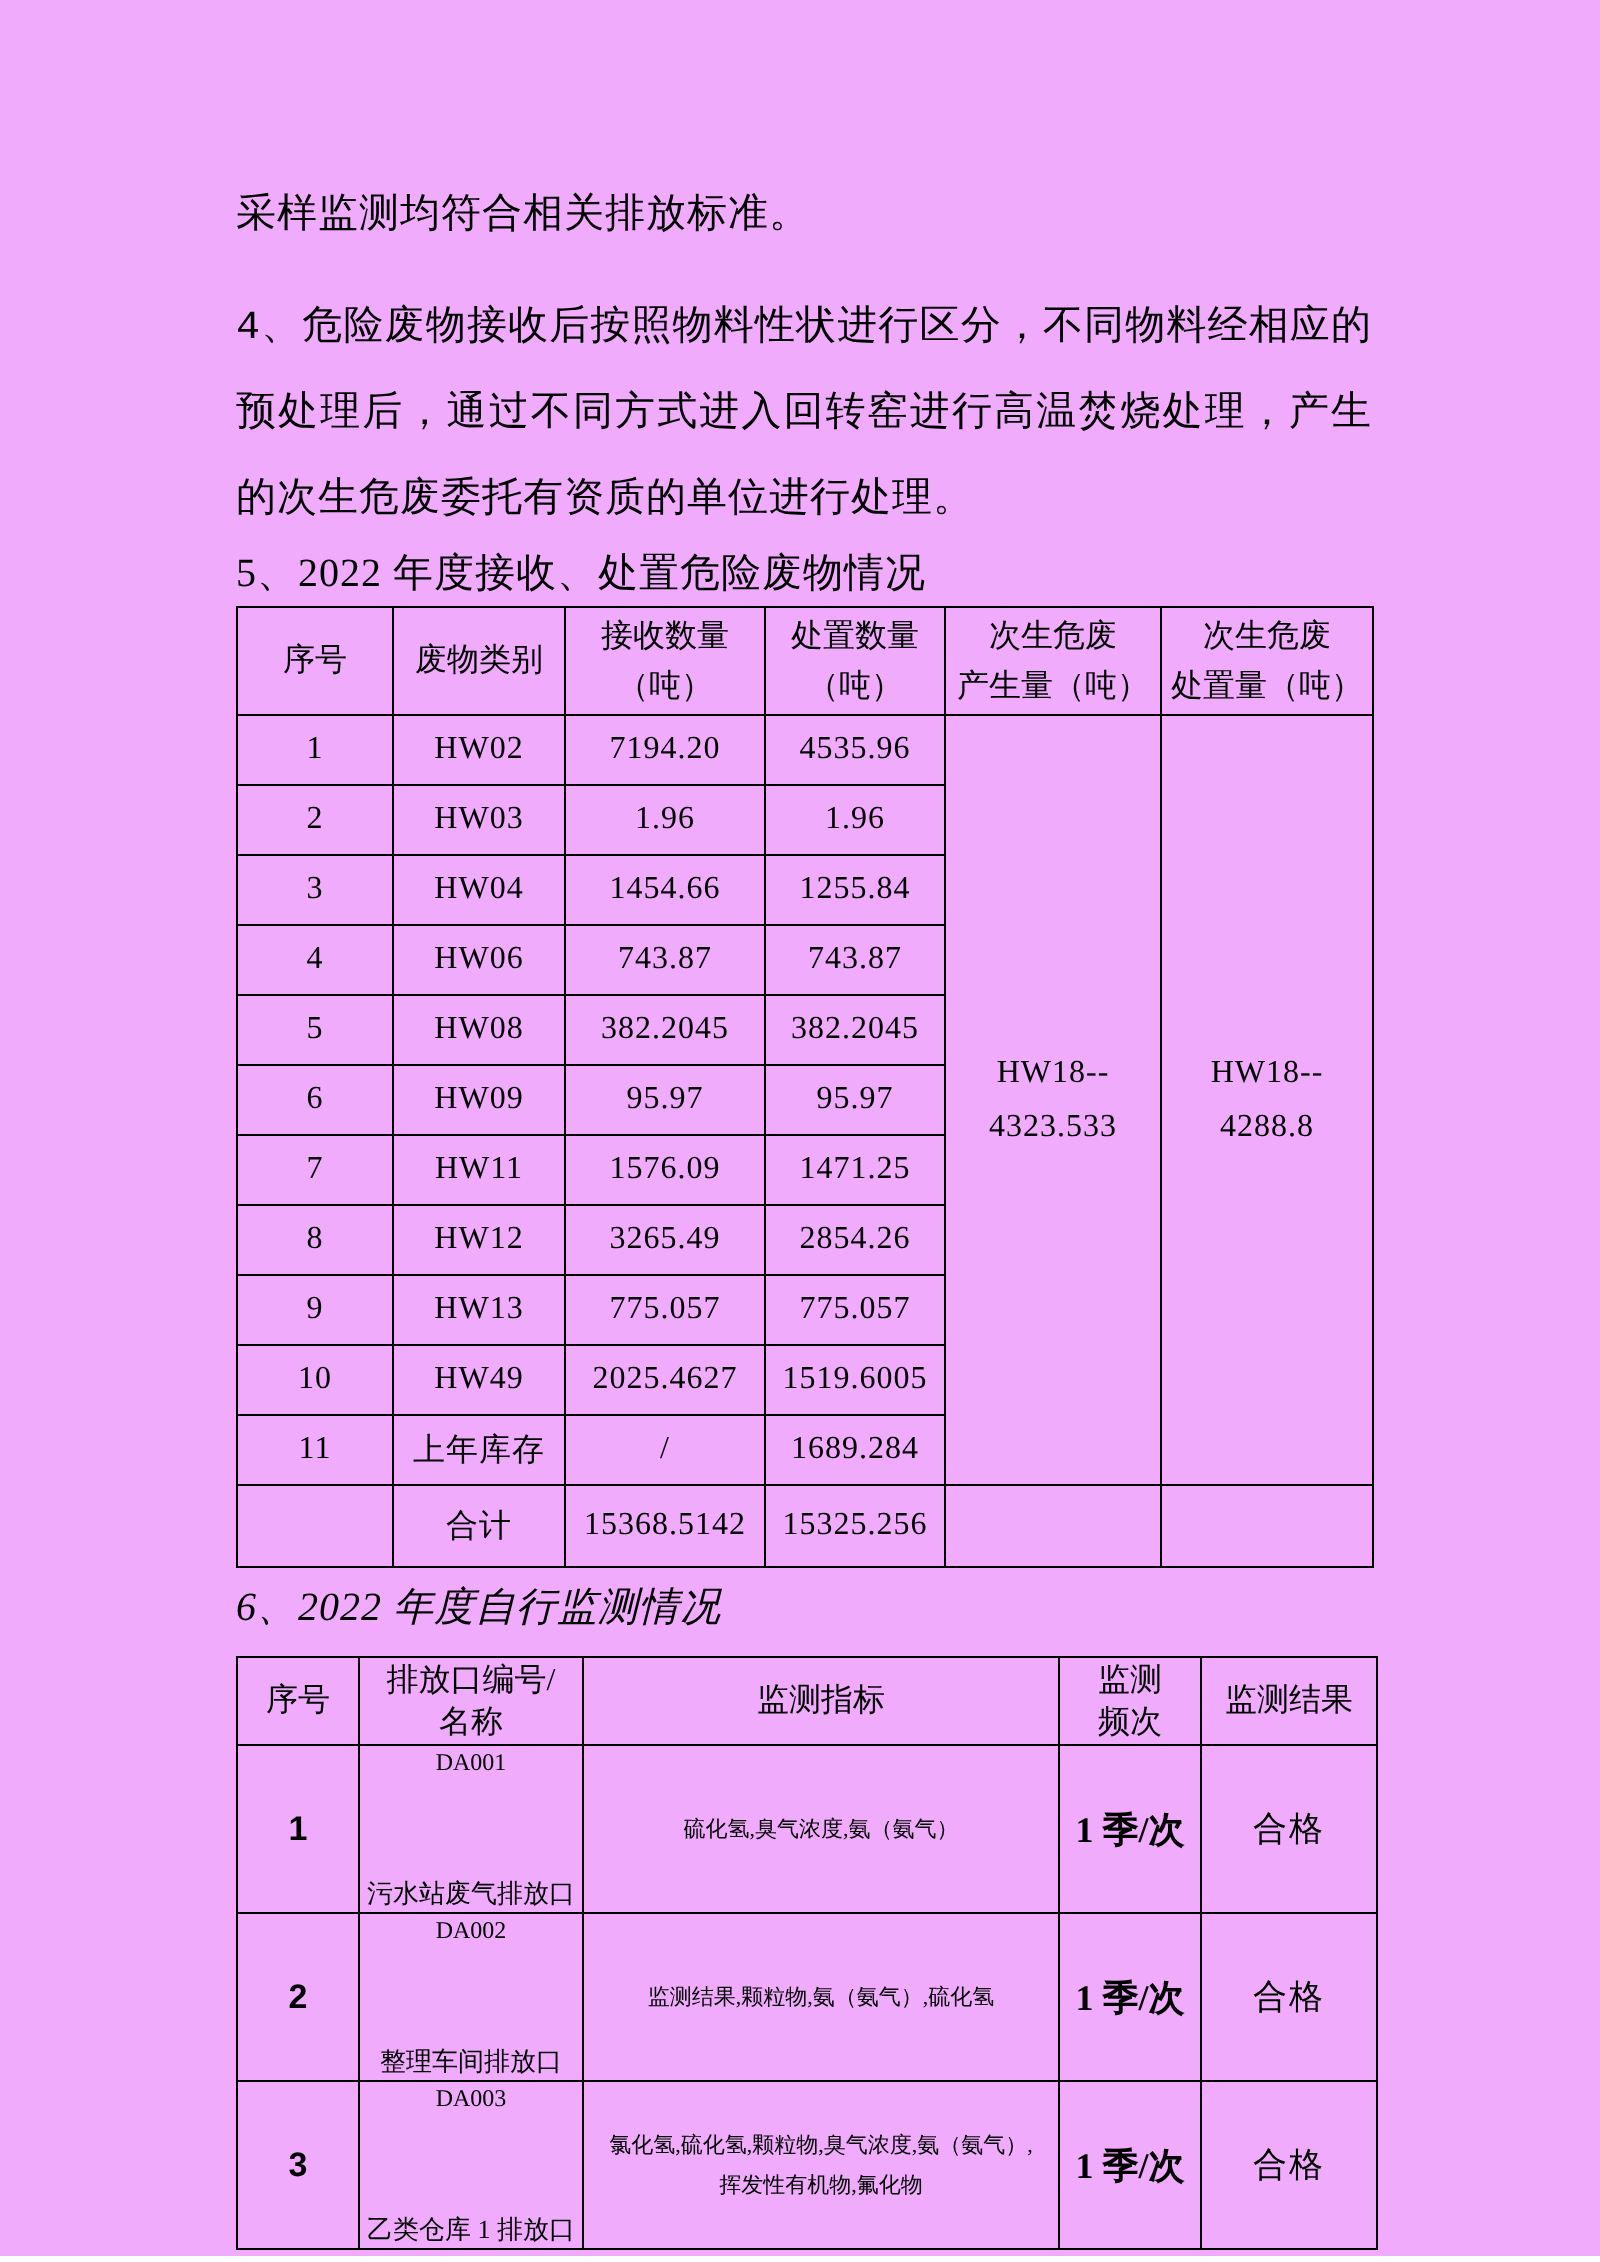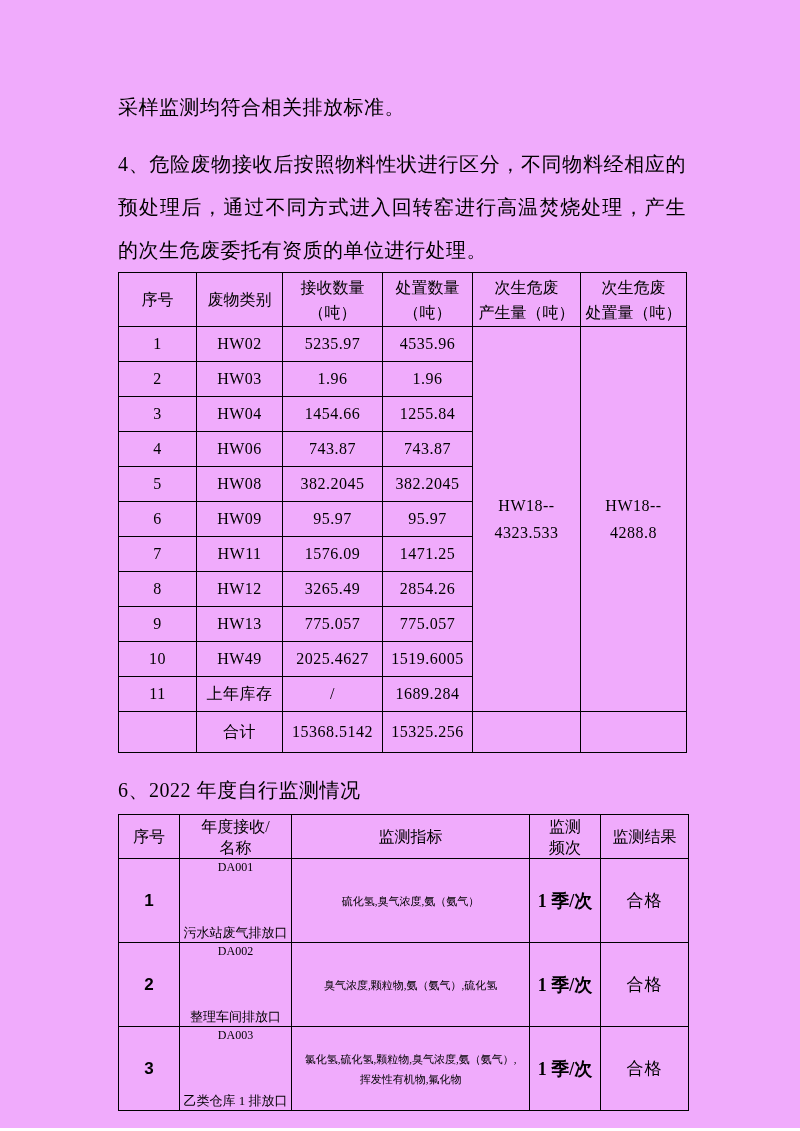--- a/index.html
+++ b/index.html
@@ -19,29 +19,29 @@
     top: 86px;
     width: 568px;
   }
   .body-text {
     font-size: 20px;
     line-height: 43px;
     margin: 0;
     text-align: justify;
     letter-spacing: 0.5px;
   }
-  .para-4 { margin-top: 14px; }
+  .para-4 { margin-top: 14px; font-family: Liberation Mono, monospace; }
   .section-heading {
     font-size: 20px;
     line-height: 31px;
     margin: 0;
     font-weight: normal;
     letter-spacing: 0.5px;
   }
-  .section-heading.h6 { margin-top: 22px; margin-bottom: 0; }
+  .section-heading.h6 { margin-top: 5px; margin-bottom: 0; font-style: italic; }
 
   table { border-collapse: collapse; table-layout: fixed; }
   th, td {
     border: 1px solid #000000;
     text-align: center;
     vertical-align: middle;
     padding: 0 2px;
     overflow: hidden;
   }
   .preline { white-space: pre-line; }
@@ -89,20 +89,21 @@
 </head>
 <body>
 
 <div class="page">
   <div class="content">
 
     <p class="body-text">采样监测均符合相关排放标准。</p>
 
     <p class="body-text para-4">4、危险废物接收后按照物料性状进行区分，不同物料经相应的预处理后，通过不同方式进入回转窑进行高温焚烧处理，产生的次生危废委托有资质的单位进行处理。</p>
 
+    <h3 class="section-heading">5、2022 年度接收、处置危险废物情况</h3>
 
     <table class="waste-table">
       <colgroup>
         <col style="width:78px">
           <col style="width:86px">
           <col style="width:100px">
         <col style="width:90px">
           <col style="width:108px">
           <col style="width:106px">
       </colgroup>
@@ -117,21 +118,21 @@
           <th class="preline">次生危废
 产生量（吨）</th>
           <th class="preline">次生危废
 处置量（吨）</th>
         </tr>
       </thead>
       <tbody>
         <tr>
           <td>1</td>
           <td>HW02</td>
-          <td>5235.97</td>
+          <td>7194.20</td>
           <td>4535.96</td>
           <td rowspan="11" class="merged-cell preline">HW18--
 4323.533</td>
           <td rowspan="11" class="merged-cell preline">HW18--
 4288.8</td>
         </tr>
         <tr>
           <td>2</td>
           <td>HW03</td>
           <td>1.96</td>
@@ -208,21 +209,21 @@
       <colgroup>
         <col style="width:61px">
           <col style="width:112px">
           <col style="width:238px">
         <col style="width:71px">
           <col style="width:88px">
       </colgroup>
       <thead>
         <tr>
           <th>序号</th>
-          <th class="preline">年度接收/
+          <th class="preline">排放口编号/
 名称</th>
           <th>监测指标</th>
           <th class="preline">监测
 频次</th>
           <th>监测结果</th>
         </tr>
       </thead>
       <tbody>
         <tr>
           <td class="seq-cell">1</td>
@@ -233,21 +234,21 @@
           <td class="indicators-cell">硫化氢,臭气浓度,氨（氨气）</td>
           <td class="frequency-cell">1 季/次</td>
           <td class="result-cell">合格</td>
         </tr>
         <tr>
           <td class="seq-cell">2</td>
           <td>
             <span class="outlet-code">DA002</span>
             <span class="outlet-name">整理车间排放口</span>
           </td>
-          <td class="indicators-cell">臭气浓度,颗粒物,氨（氨气）,硫化氢</td>
+          <td class="indicators-cell">监测结果,颗粒物,氨（氨气）,硫化氢</td>
           <td class="frequency-cell">1 季/次</td>
           <td class="result-cell">合格</td>
         </tr>
         <tr class="row-3">
           <td class="seq-cell">3</td>
           <td>
             <span class="outlet-code">DA003</span>
             <span class="outlet-name">乙类仓库 1 排放口</span>
           </td>
           <td class="indicators-cell">氯化氢,硫化氢,颗粒物,臭气浓度,氨（氨气）,挥发性有机物,氟化物</td>

